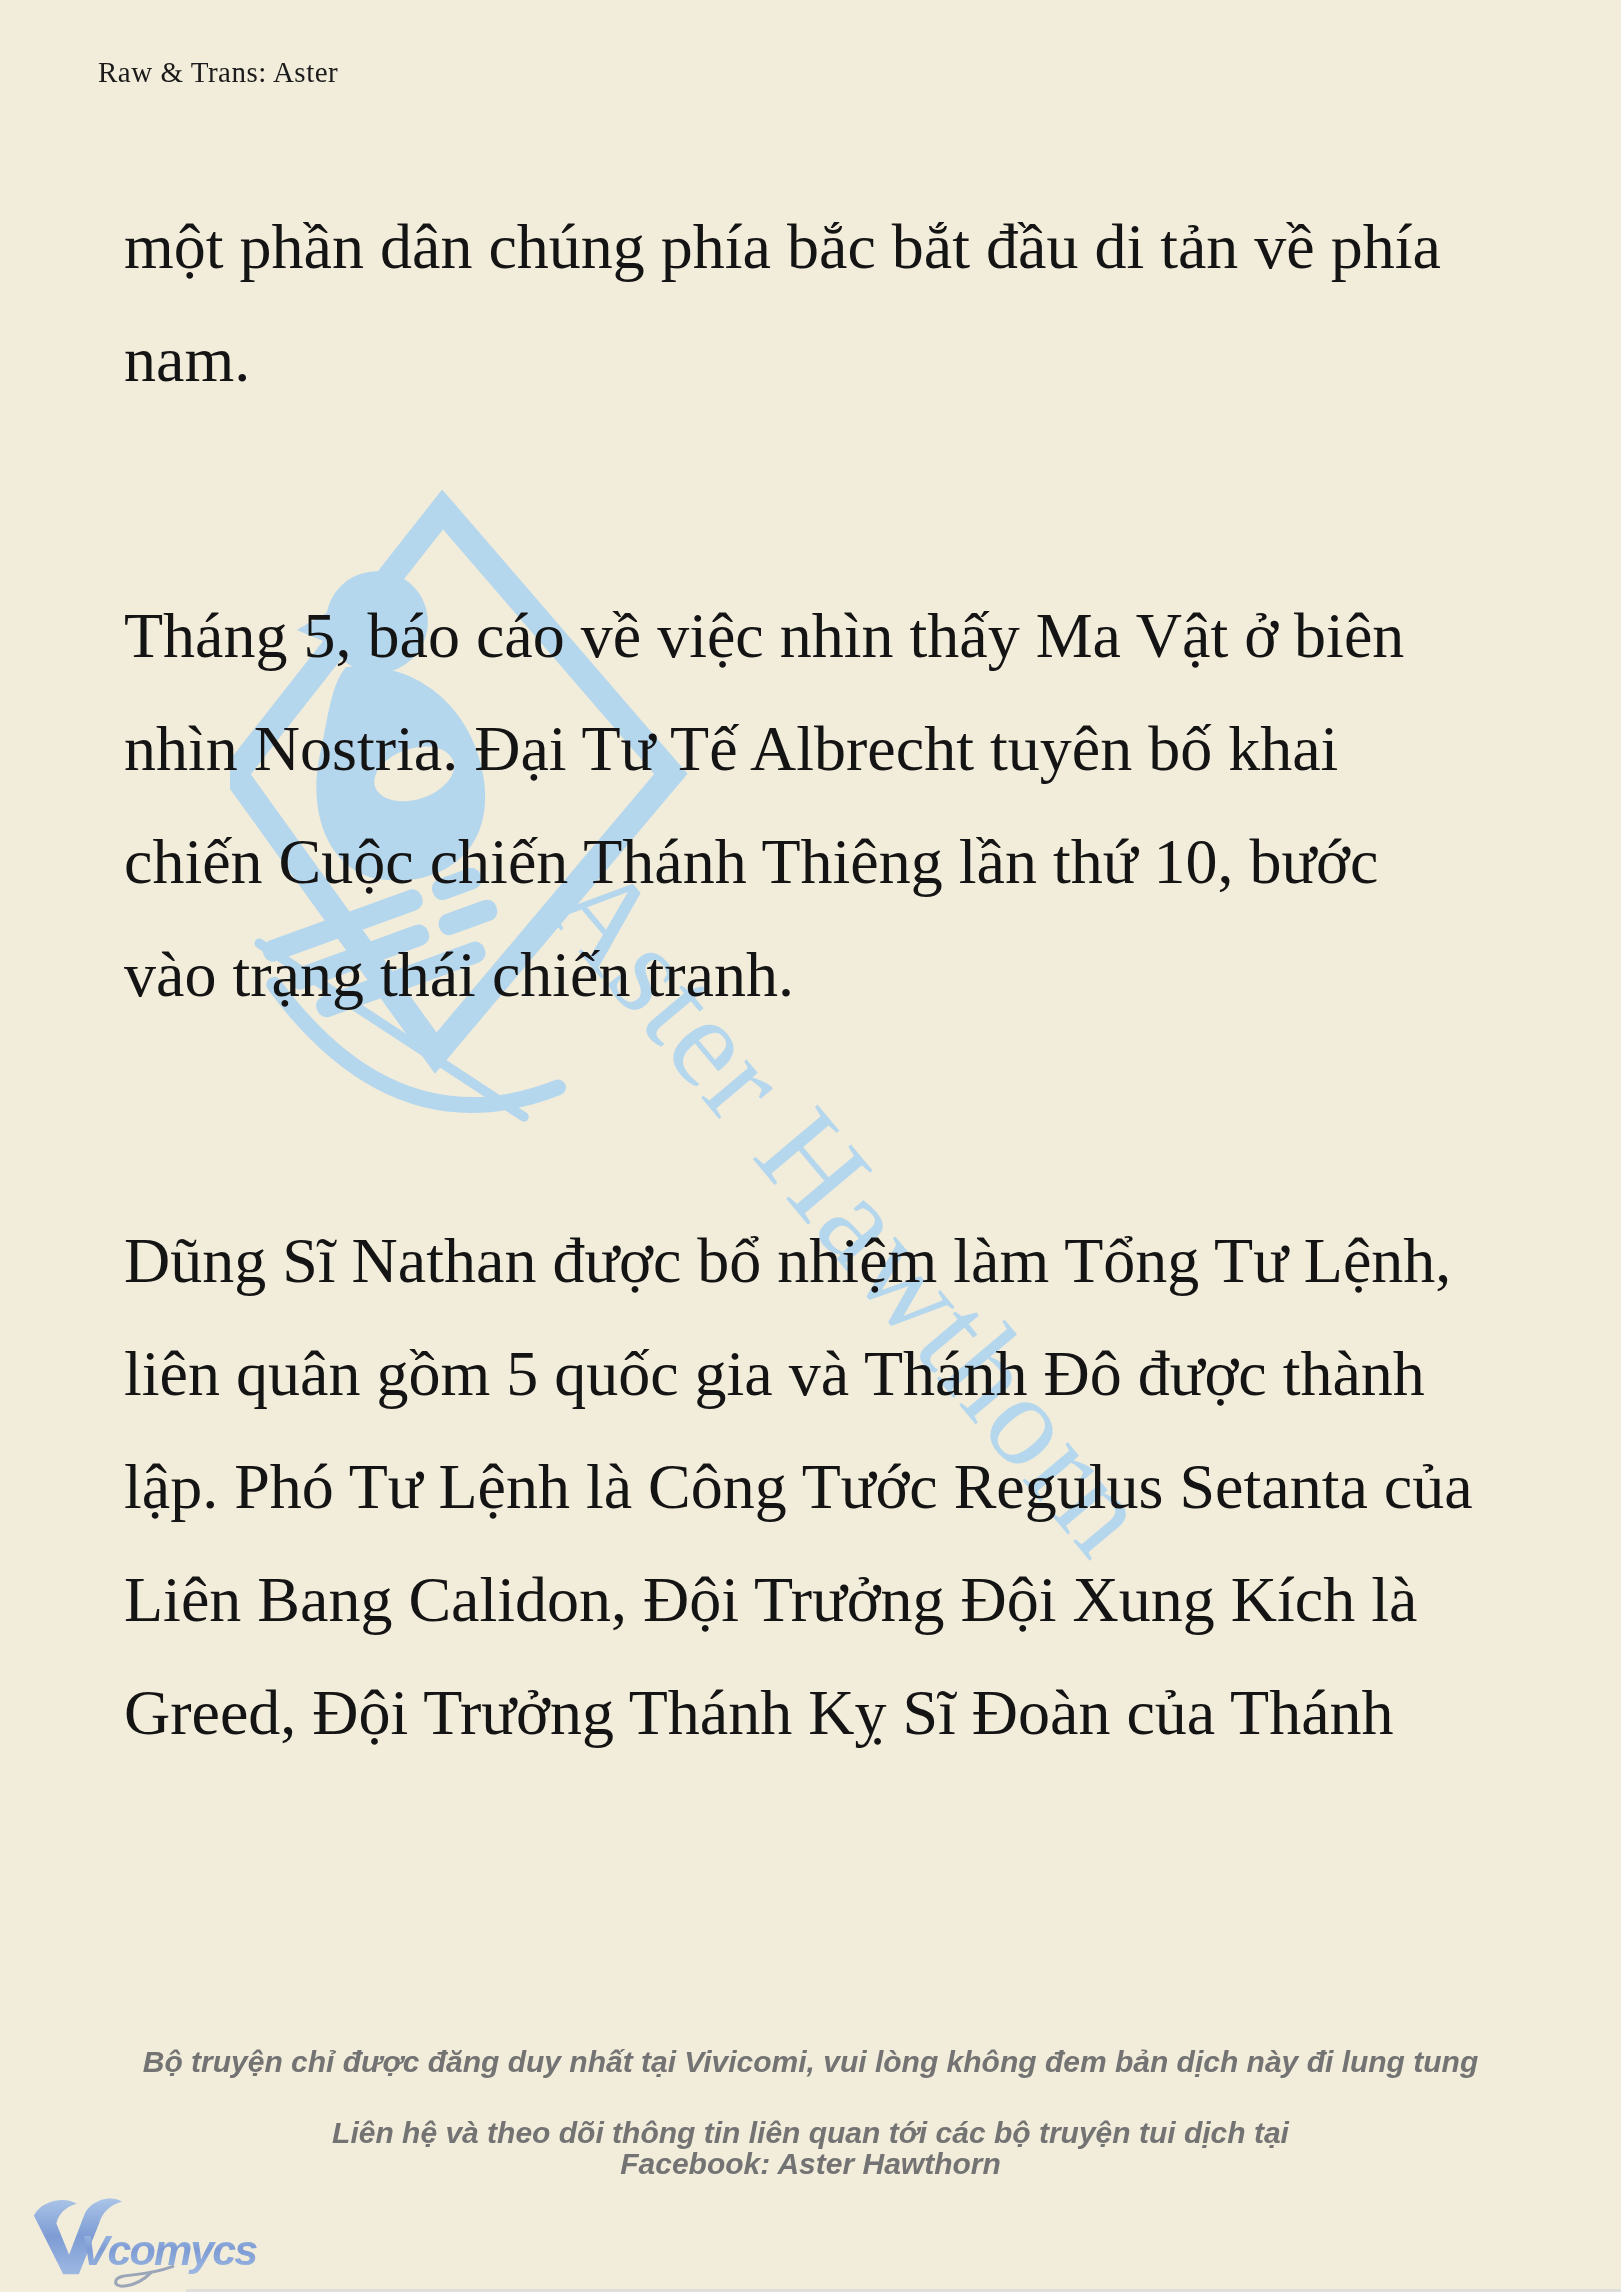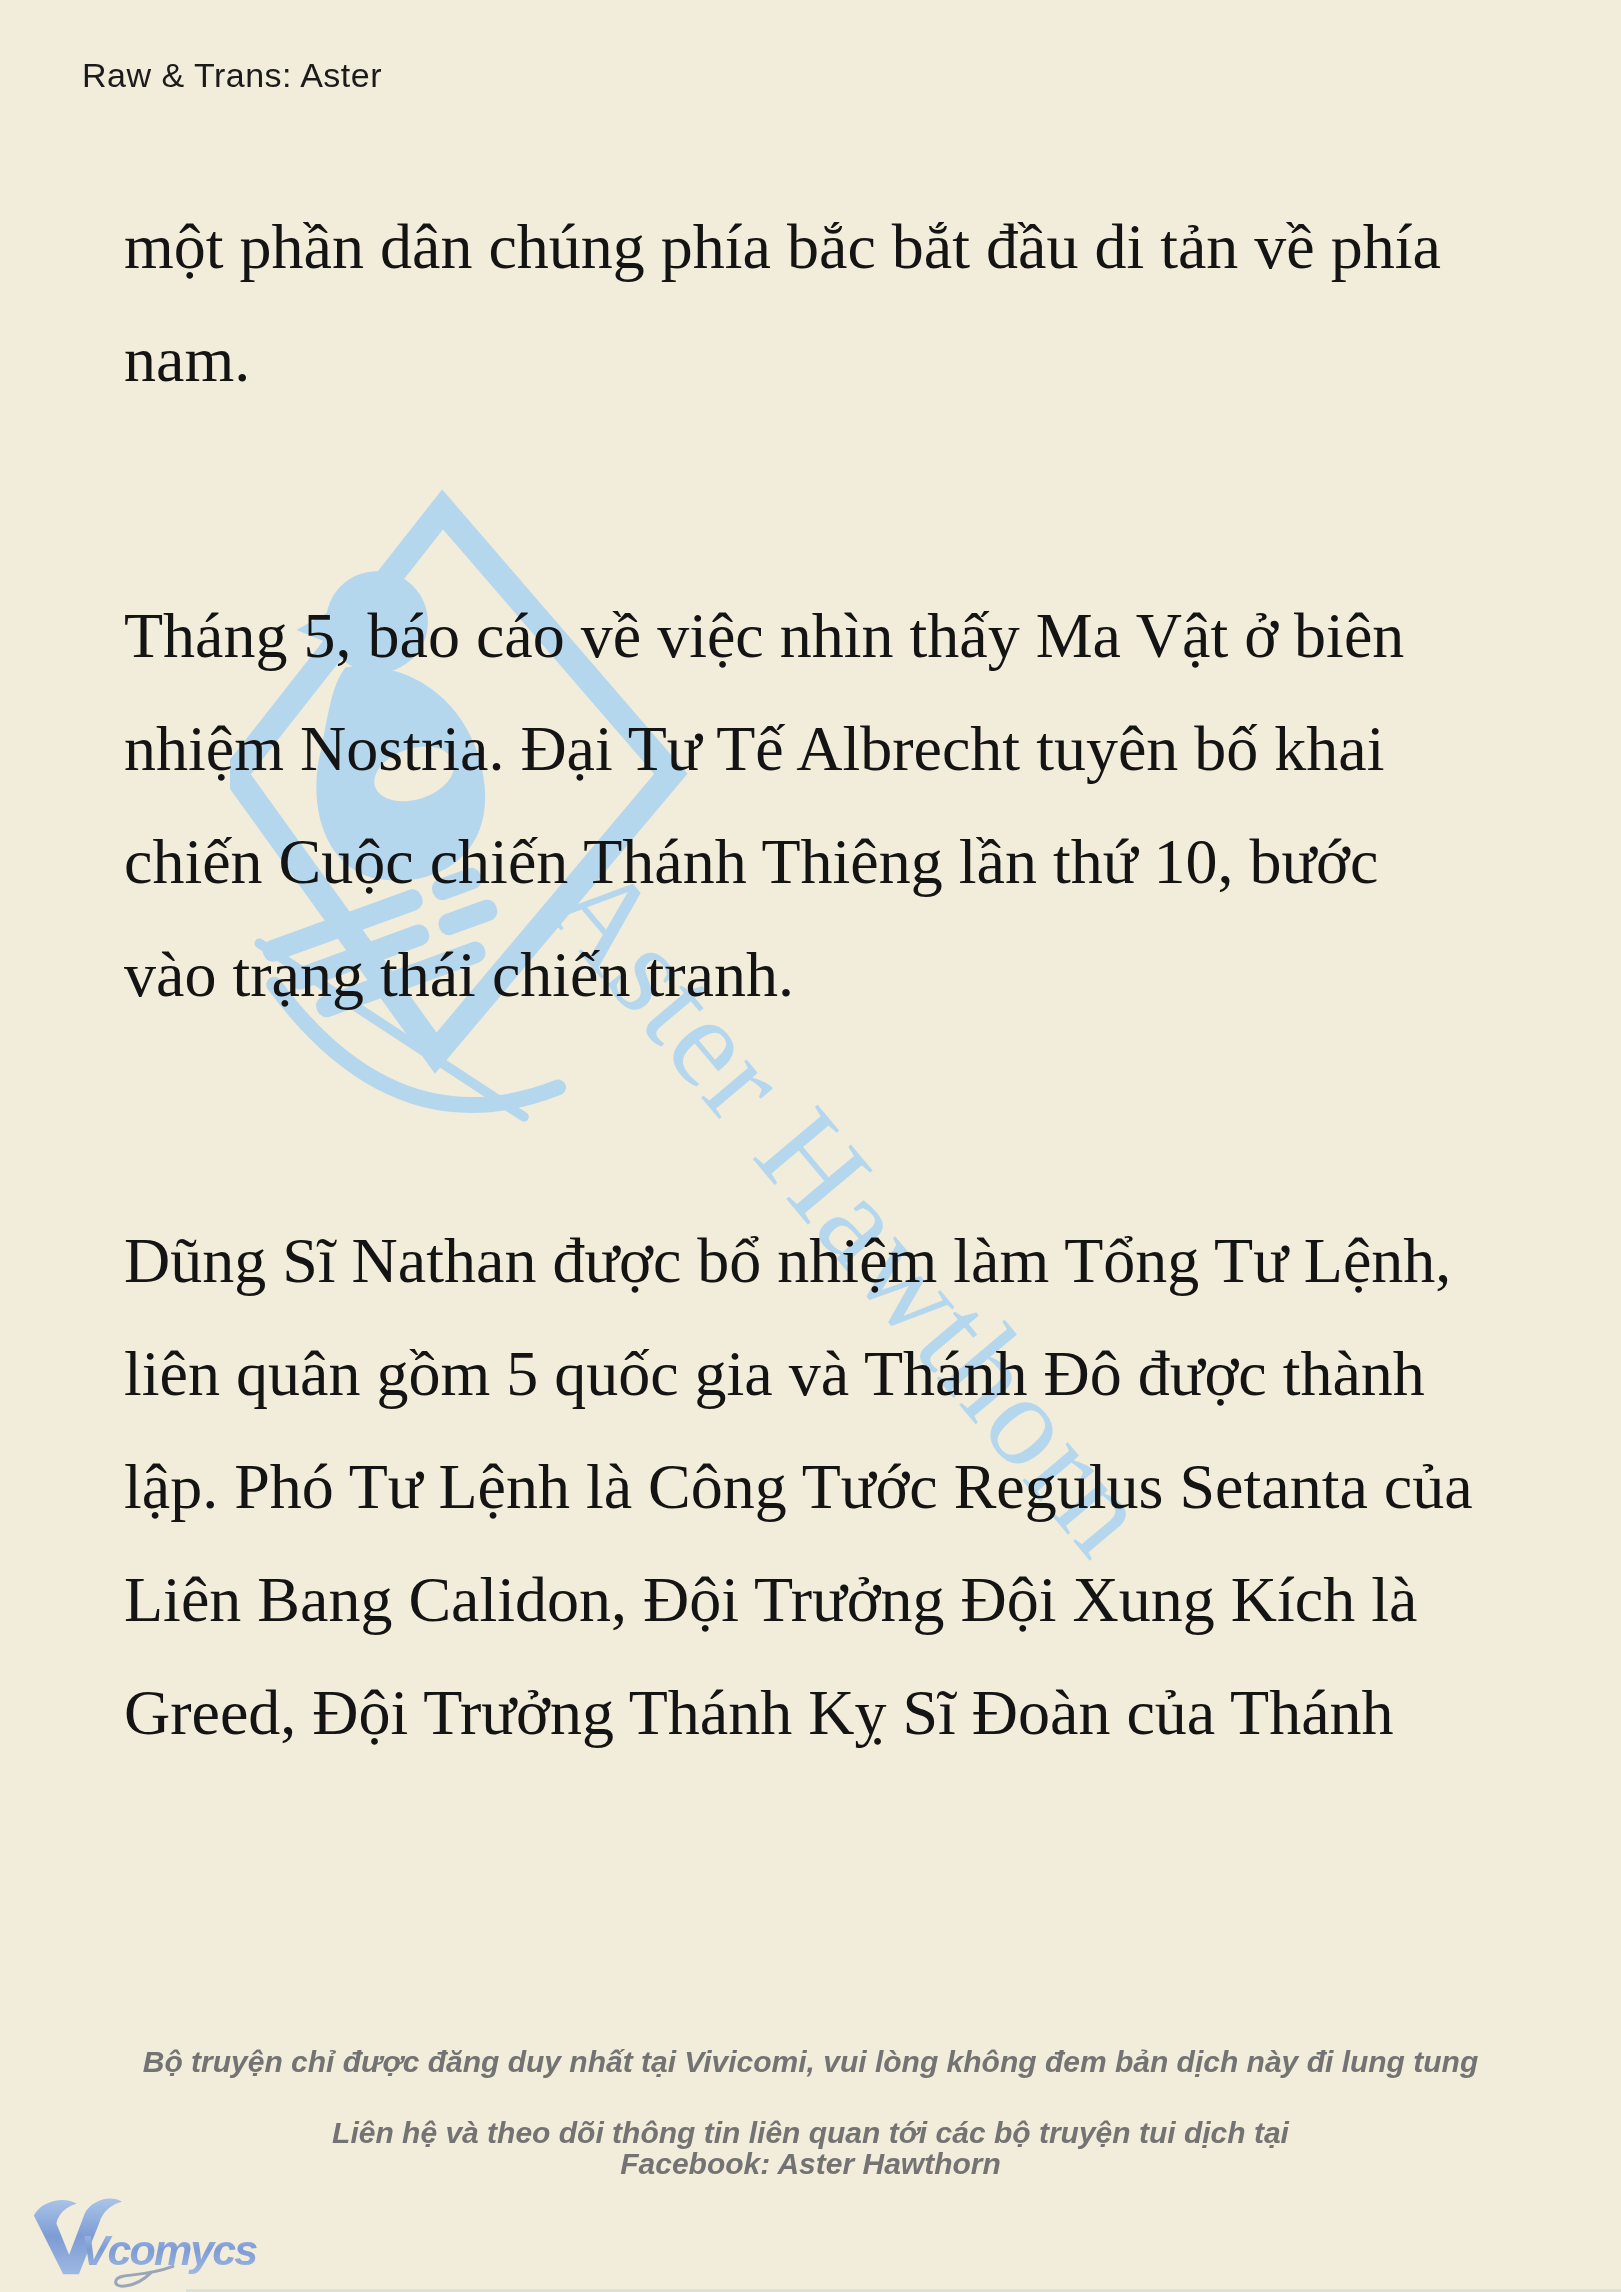--- a/index.html
+++ b/index.html
@@ -6,23 +6,23 @@
   .page {
     position:relative;
     width:1621px; height:2293px;
     background:#f2ecda;
     overflow:hidden;
     font-family:"Liberation Serif", serif;
   }
 
   
   .credit {
-    position:absolute; left:82px; top:56px;
-    font-family:Liberation Sans, sans-serif;
-    font-size:34px; color:#1b1b1b; letter-spacing:0.5px;
+    position:absolute; left:98px; top:56px;
+    font-family:Liberation Serif, serif;
+    font-size:29px; color:#1b1b1b; letter-spacing:0.5px;
     z-index:3; white-space:nowrap;
   }
 
   
   .watermark { position:absolute; inset:0; z-index:1; }
   .wm-emblem { position:absolute; left:230px; top:475px; }
   .wm-text {
     position:absolute; left:632px; top:833px;
     font-family:"Liberation Serif", serif;
     font-size:129px; color:#b5d7ee;
@@ -90,21 +90,21 @@
 
   <div class="credit">Raw &amp; Trans: Aster</div>
 
   <div class="body-text">
     <div class="para p1">
       <div class="line">một phần dân chúng phía bắc bắt đầu di tản về phía</div>
       <div class="line">nam.</div>
     </div>
     <div class="para p2">
       <div class="line">Tháng 5, báo cáo về việc nhìn thấy Ma Vật ở biên</div>
-      <div class="line">nhiệm Nostria. Đại Tư Tế Albrecht tuyên bố khai</div>
+      <div class="line">nhìn Nostria. Đại Tư Tế Albrecht tuyên bố khai</div>
       <div class="line">chiến Cuộc chiến Thánh Thiêng lần thứ 10, bước</div>
       <div class="line">vào trạng thái chiến tranh.</div>
     </div>
     <div class="para p3">
       <div class="line">Dũng Sĩ Nathan được bổ nhiệm làm Tổng Tư Lệnh,</div>
       <div class="line">liên quân gồm 5 quốc gia và Thánh Đô được thành</div>
       <div class="line">lập. Phó Tư Lệnh là Công Tước Regulus Setanta của</div>
       <div class="line">Liên Bang Calidon, Đội Trưởng Đội Xung Kích là</div>
       <div class="line">Greed, Đội Trưởng Thánh Kỵ Sĩ Đoàn của Thánh</div>
     </div>

